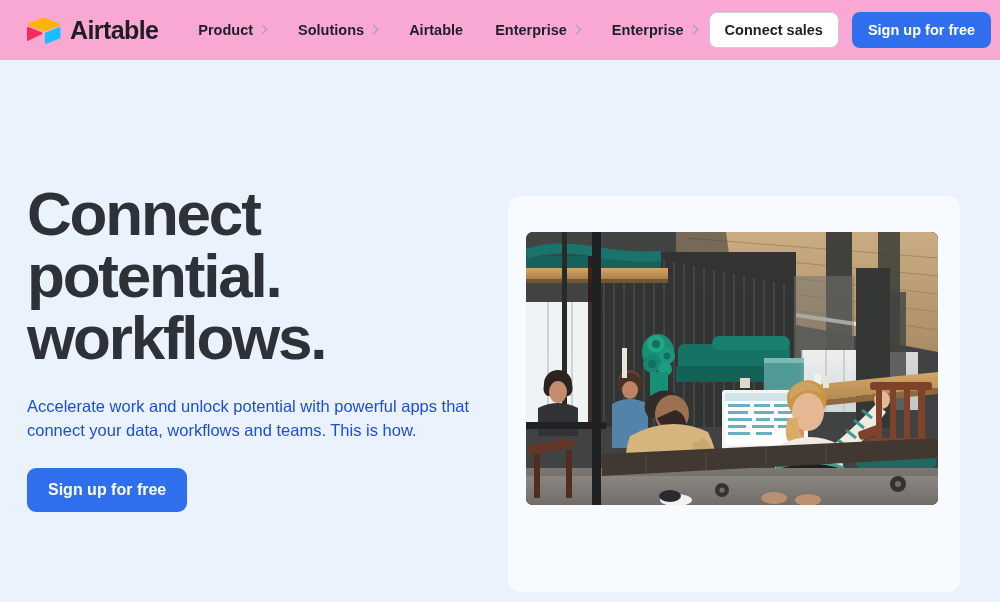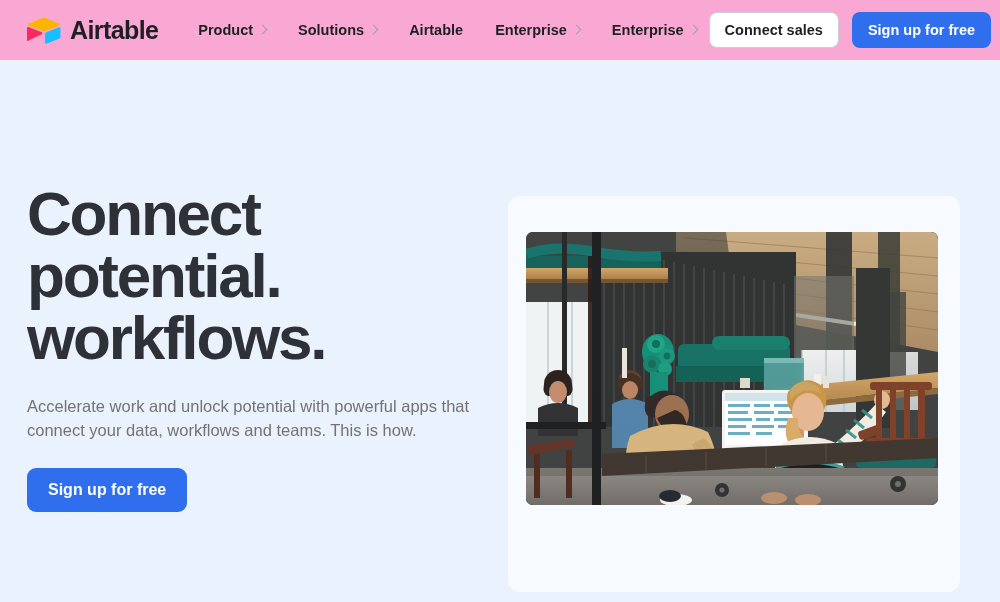--- a/index.html
+++ b/index.html
@@ -58,21 +58,21 @@
   
   .hero { position: absolute; top: 61px; left: 0; width: 1000px; height: 541px; padding-left: 48px; }
 
   .hero-copy { position: absolute; left: 27px; top: 122px; width: 480px; }
   .hero-title {
     font-size: 62px; font-weight: bold; line-height: 1.0;
     color: #2e3138; letter-spacing: -2.2px;
   }
   .hero-sub {
     margin-top: 26px;
-    font-size: 16.5px; line-height: 1.45; color: #737373;
+    font-size: 16.5px; line-height: 1.45; color: #1d4ed8;
     font-weight: normal; width: 472px;
   }
   .hero-cta {
     margin-top: 25px;
     border: none; background: #2f6fed; color: #fff;
     font-size: 16px; font-weight: bold; border-radius: 9px;
     padding: 13px 21px; cursor: pointer; font-family: inherit;
   }
 
   

